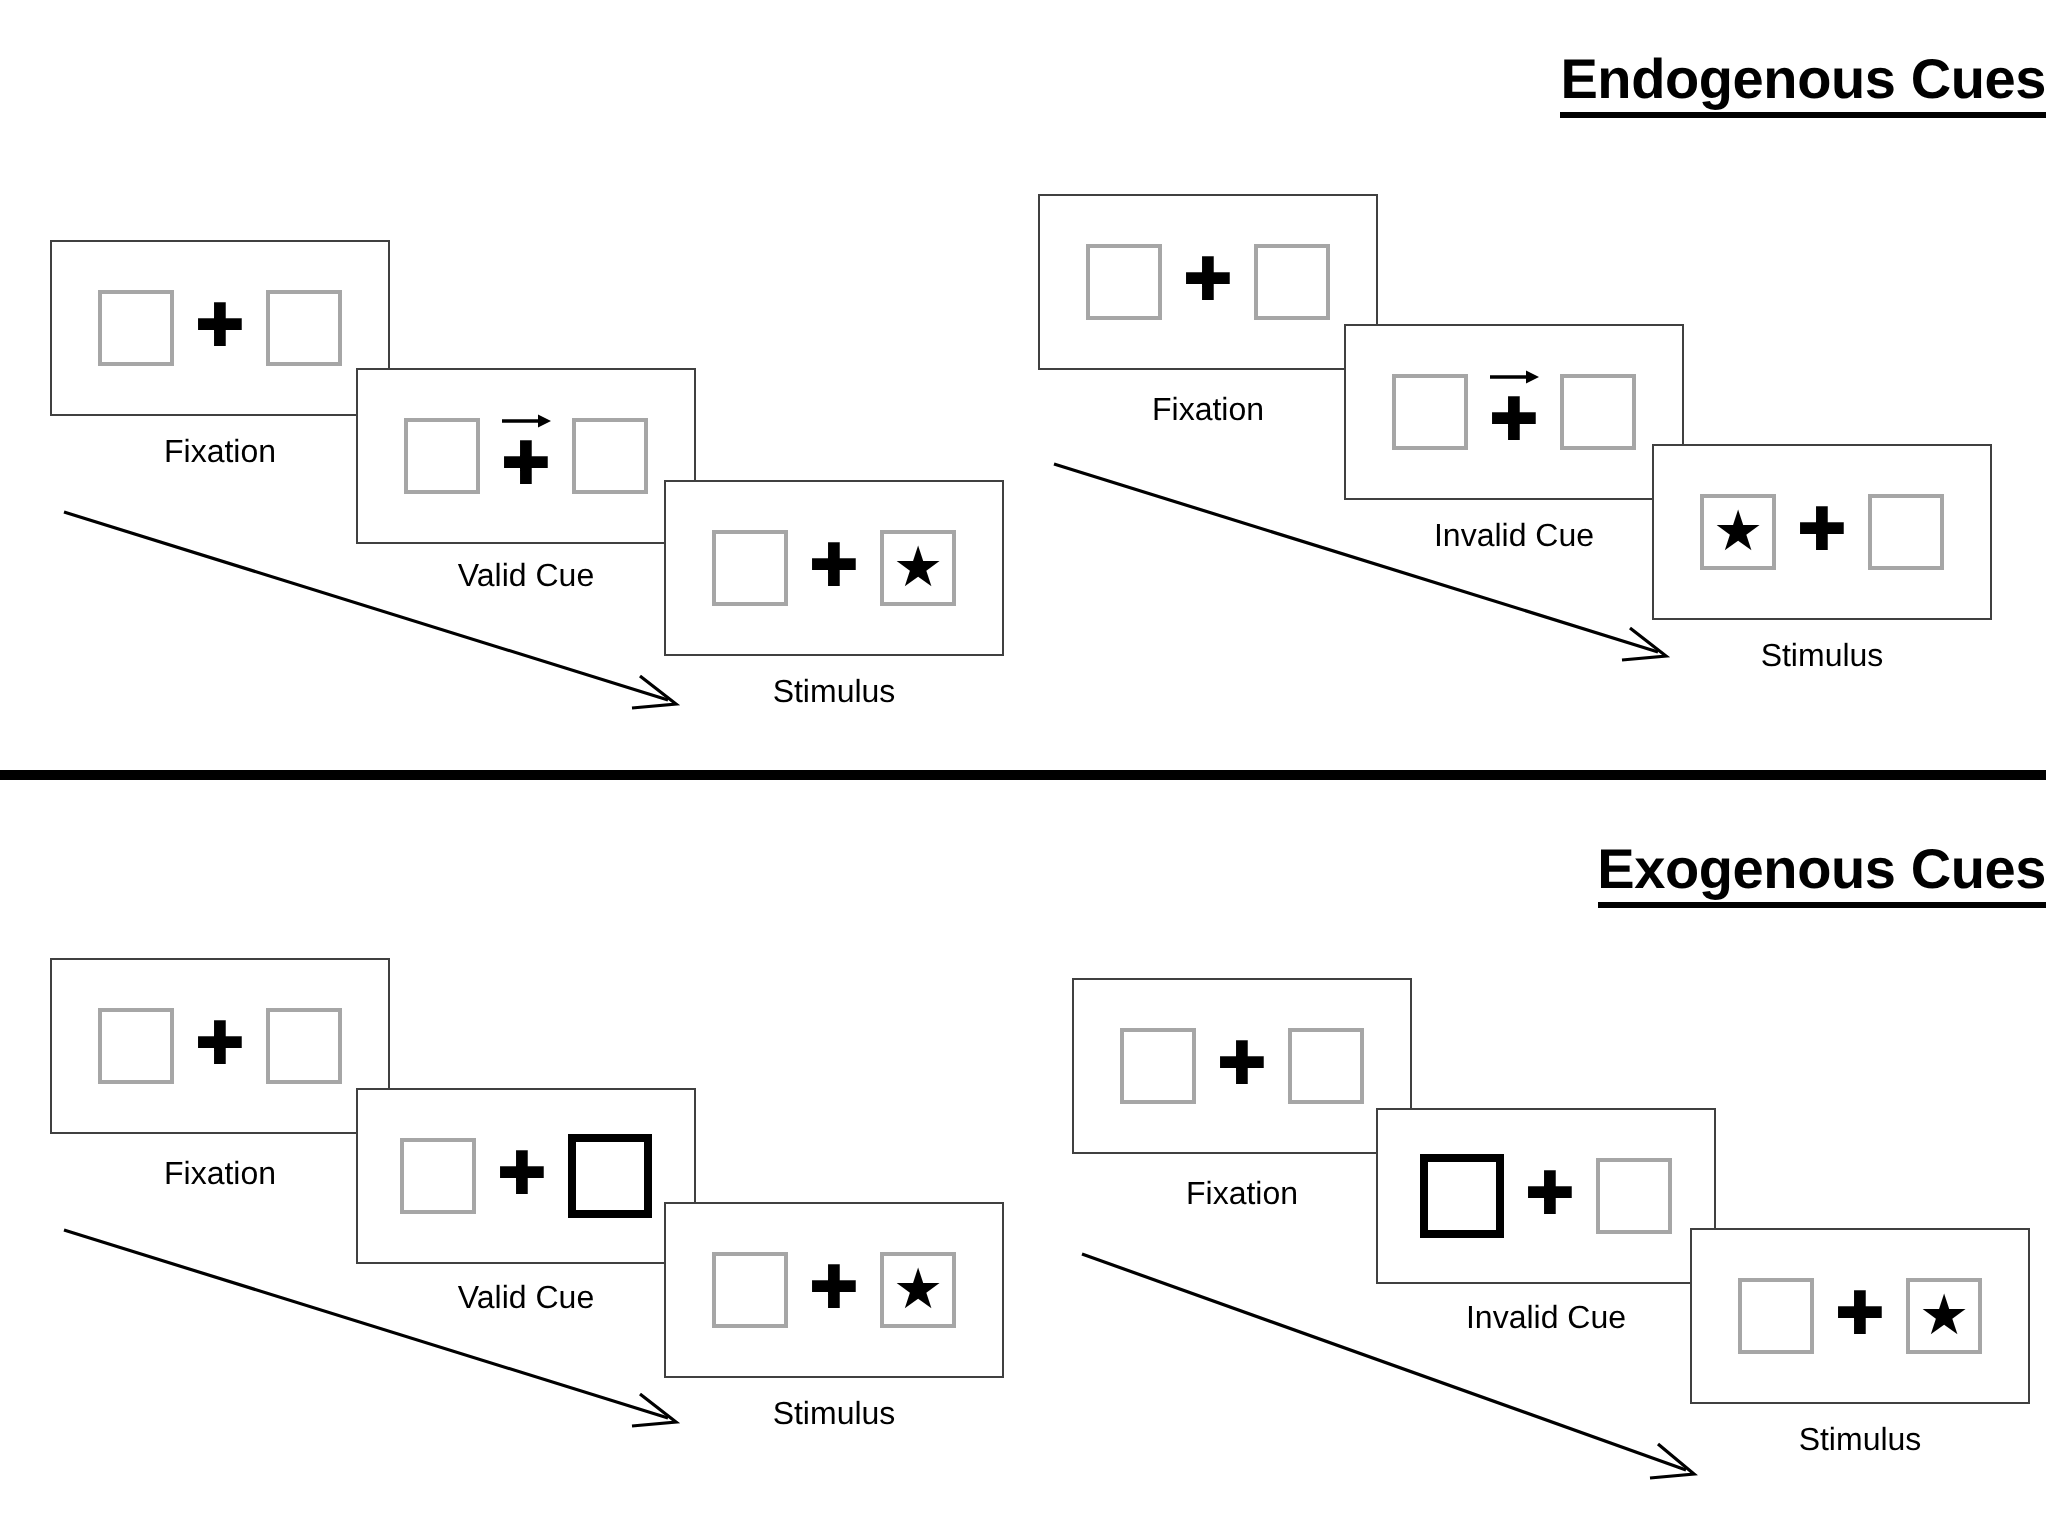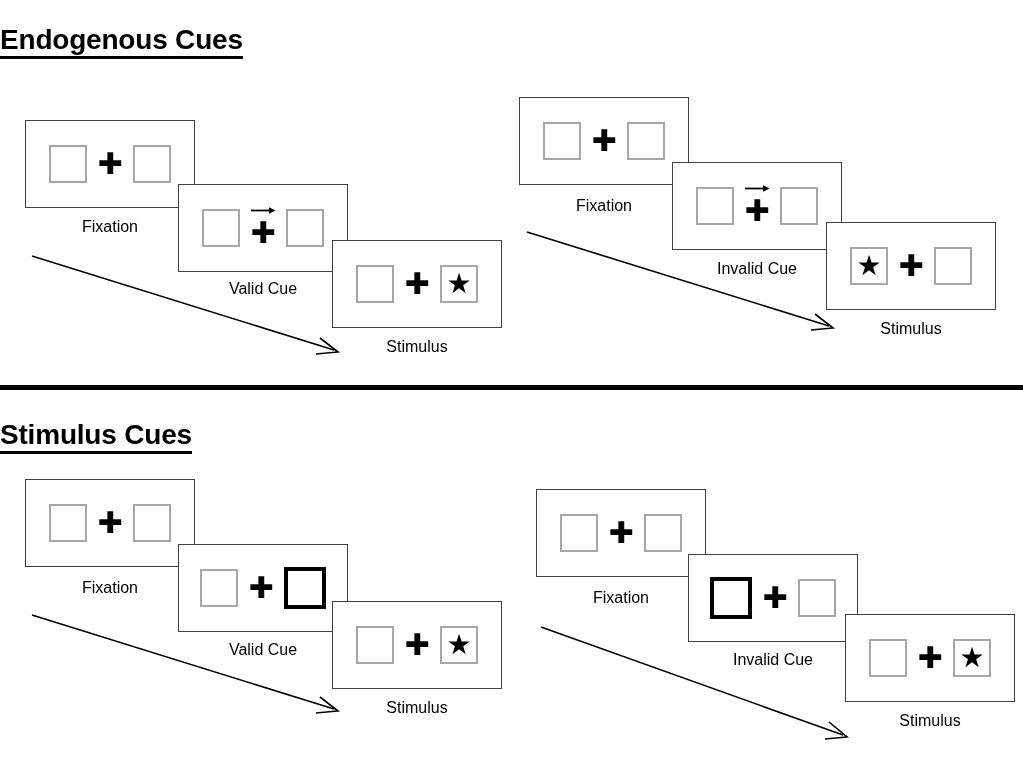--- a/index.html
+++ b/index.html
@@ -24,21 +24,21 @@
     width: 1023px;
   }
   #section-endogenous { top: 0; height: 388px; }
   #section-exogenous  { top: 393px; height: 374px; }
 
   
   .section-title {
     position: absolute;
     left: 0;
     width: 1023px;
-    text-align: left;
+    text-align: right;
     font-size: 28px;
     font-weight: bold;
     letter-spacing: -0.2px;
     white-space: nowrap;
   }
   .section-title span {
     border-bottom: 3px solid #000;
     padding-bottom: 1px;
   }
   #title-endogenous { top: 24px; }
@@ -239,21 +239,21 @@
   </div>
   <div class="panel-caption" style="left:826px; top:320px; width:170px;">Stimulus</div>
 
 </div>
 
 <div id="section-divider"></div>
 
 <div class="section" id="section-exogenous">
 
   <div class="section-title" id="title-exogenous">
-    <span>Stimulus Cues</span>
+    <span>Exogenous Cues</span>
   </div>
 
   <svg class="flow-arrow" style="left:28px; top:216px; width:320px; height:112px;" viewBox="0 0 320 112">
     <line x1="4" y1="6" x2="306" y2="100" stroke="#000" stroke-width="1.6"></line>
     <polyline points="292,88 310,102 288,104" fill="none" stroke="#000" stroke-width="1.6"></polyline>
   </svg>
 
   <div class="panel" style="left:25px; top:86px; width:170px; height:88px;">
     <div class="panel-inner">
       <div class="cue-box"></div>

